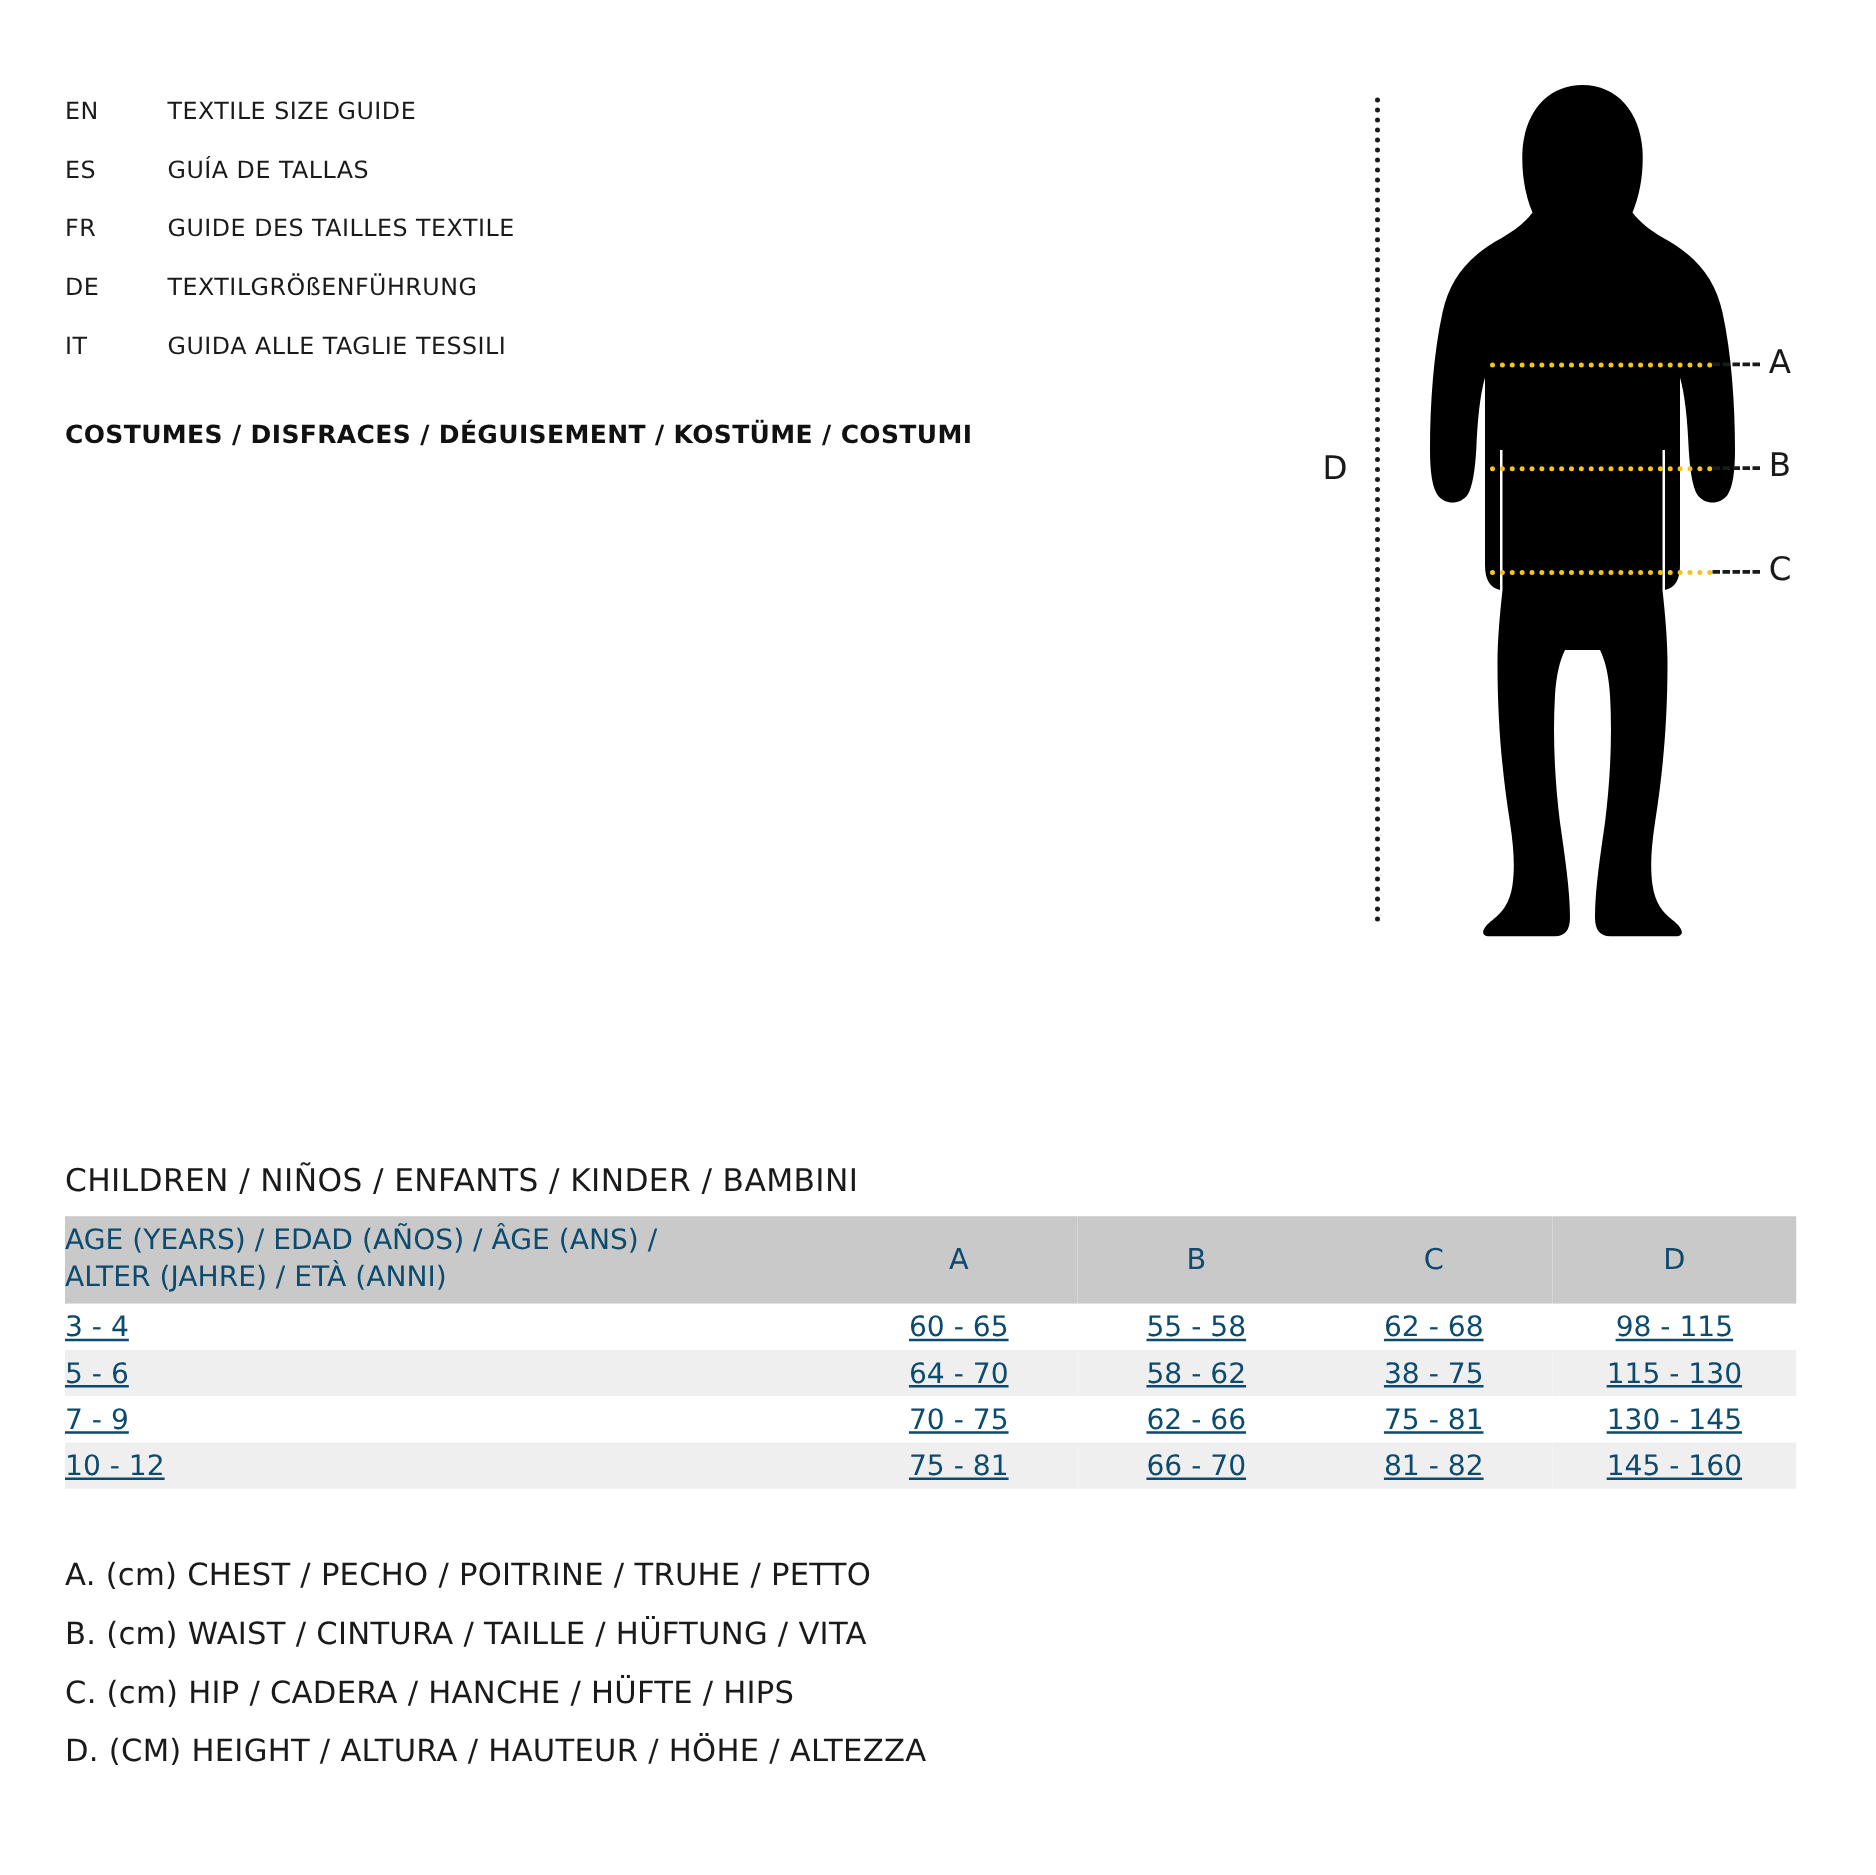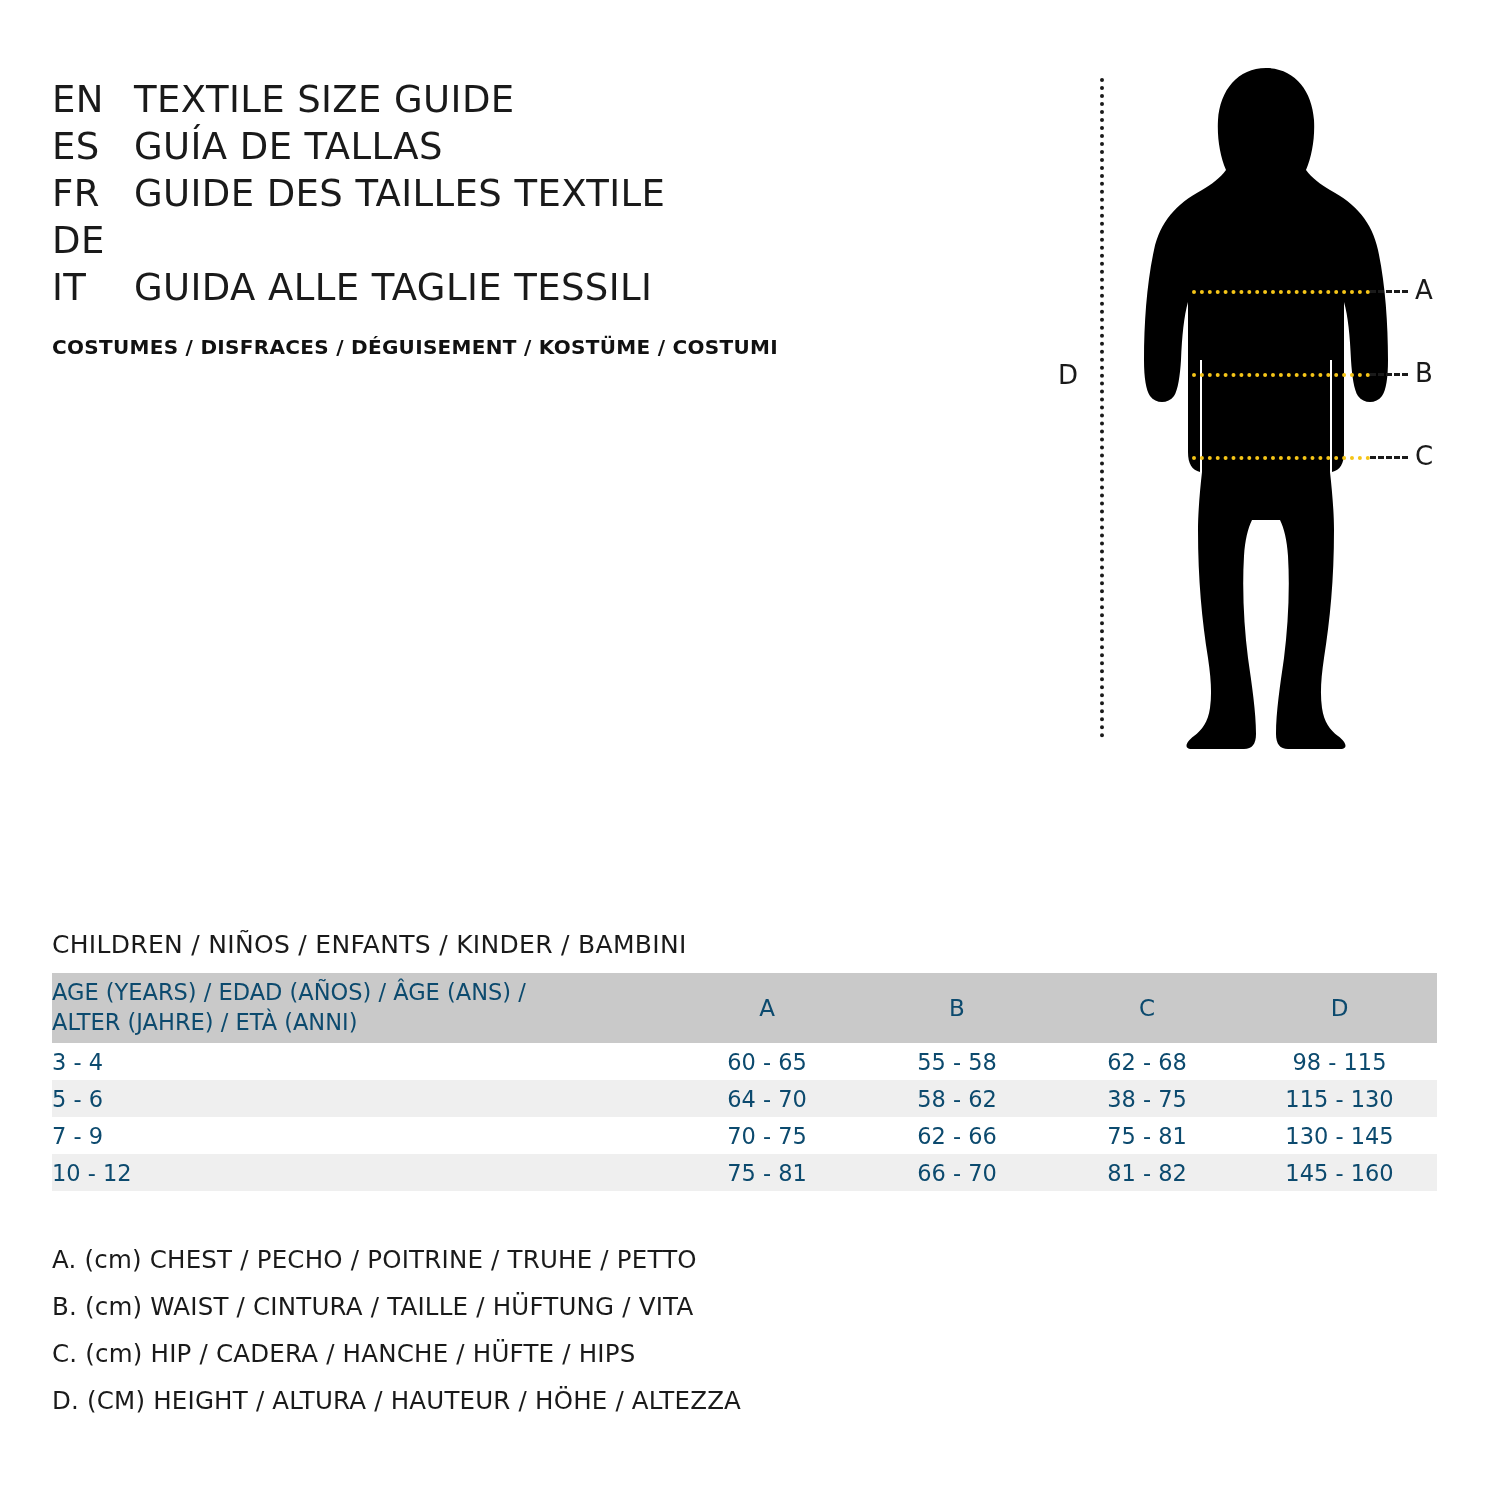--- a/index.html
+++ b/index.html
@@ -20,21 +20,21 @@
   .lang-block {
     position: absolute;
     top: 78px;
     left: 52px;
     width: 1000px;
   }
   .lang-row {
     display: flex;
     align-items: baseline;
     height: 47px;
-    font-size: 37px;
+    font-size: 19px;
     letter-spacing: 0.4px;
     color: #1a1a1a;
   }
   .lang-code {
     width: 82px;
     flex: 0 0 82px;
   }
   .lang-text {
     white-space: nowrap;
   }
@@ -129,20 +129,21 @@
     line-height: 1.32;
     font-size: 22.5px;
   }
   th.col-head {
     text-align: center;
     font-size: 23px;
   }
   tbody td {
     height: 37px;
     vertical-align: middle;
+    text-decoration: underline;
   }
   tbody tr:nth-child(odd) td { background: #ffffff; }
   tbody tr:nth-child(even) td { background: #efefef; }
   td.age-cell {
     text-align: left;
     padding-left: 10px;
   }
   td.val-cell {
     text-align: center;
   }
@@ -173,20 +174,21 @@
   <div class="lang-row">
     <span class="lang-code">ES</span>
     <span class="lang-text">GUÍA DE TALLAS</span>
   </div>
   <div class="lang-row">
     <span class="lang-code">FR</span>
     <span class="lang-text">GUIDE DES TAILLES TEXTILE</span>
   </div>
   <div class="lang-row">
     <span class="lang-code">DE</span>
+    <span class="lang-text">TEXTILGRÖßENFÜHRUNG</span>
   </div>
   <div class="lang-row">
     <span class="lang-code">IT</span>
     <span class="lang-text">GUIDA ALLE TAGLIE TESSILI</span>
   </div>
 </div>
 
 <div class="costumes-line">COSTUMES / DISFRACES / DÉGUISEMENT / KOSTÜME / COSTUMI</div>
 
 <div class="figure-area">

